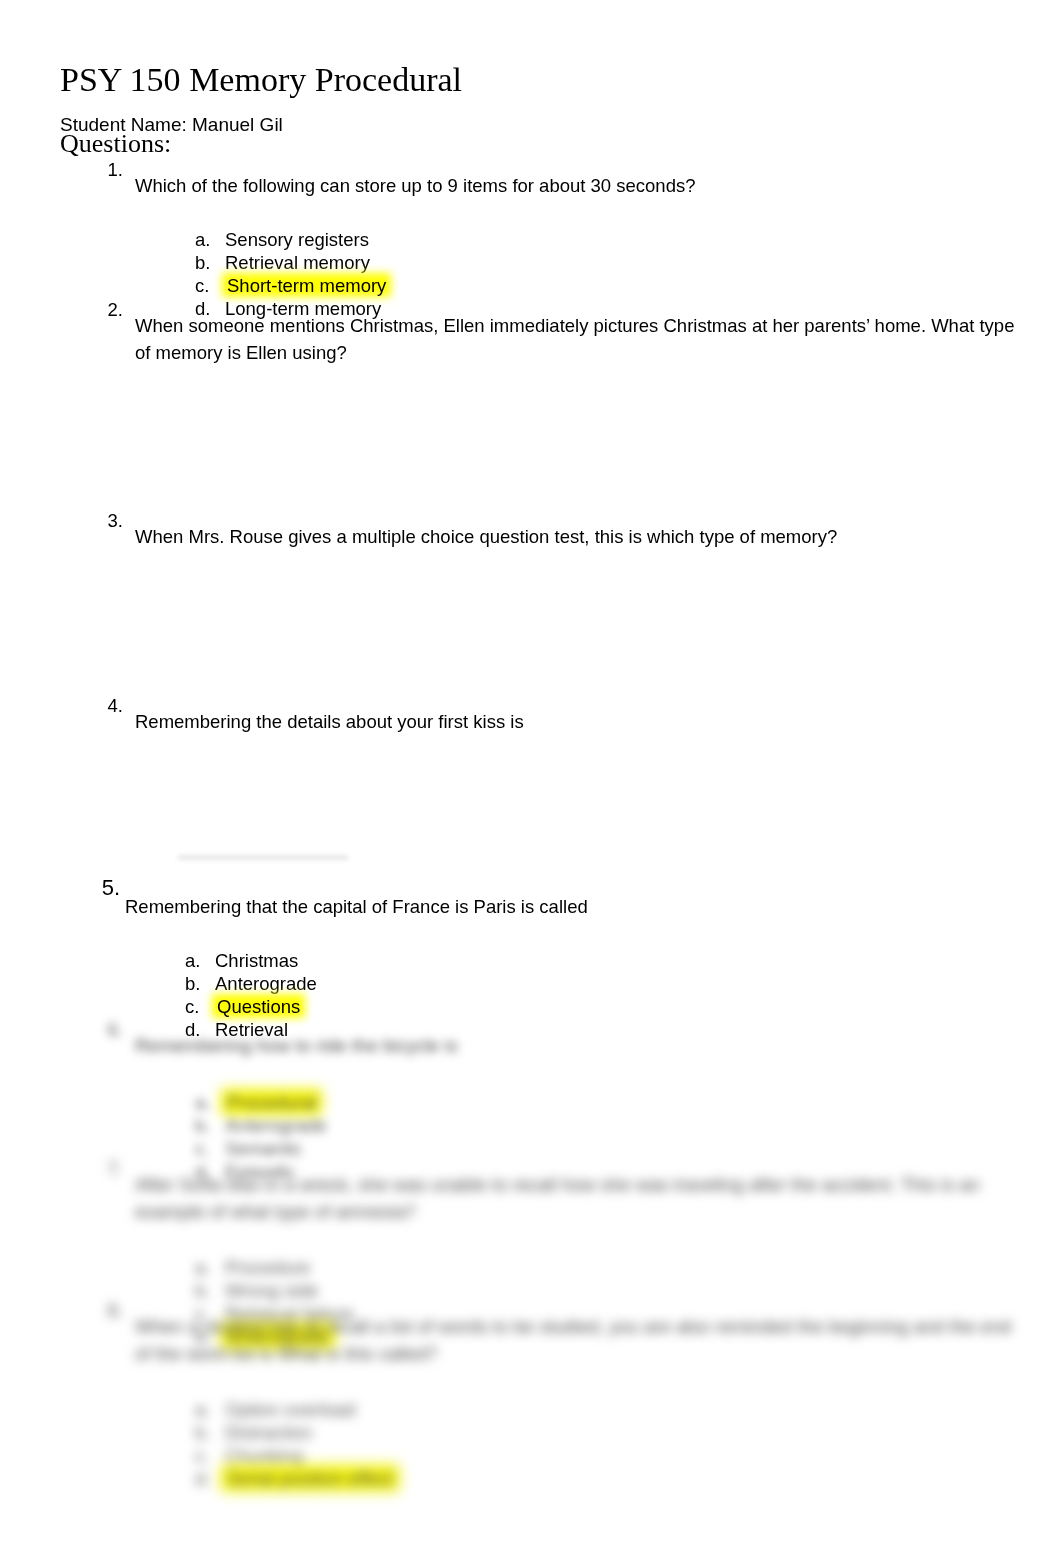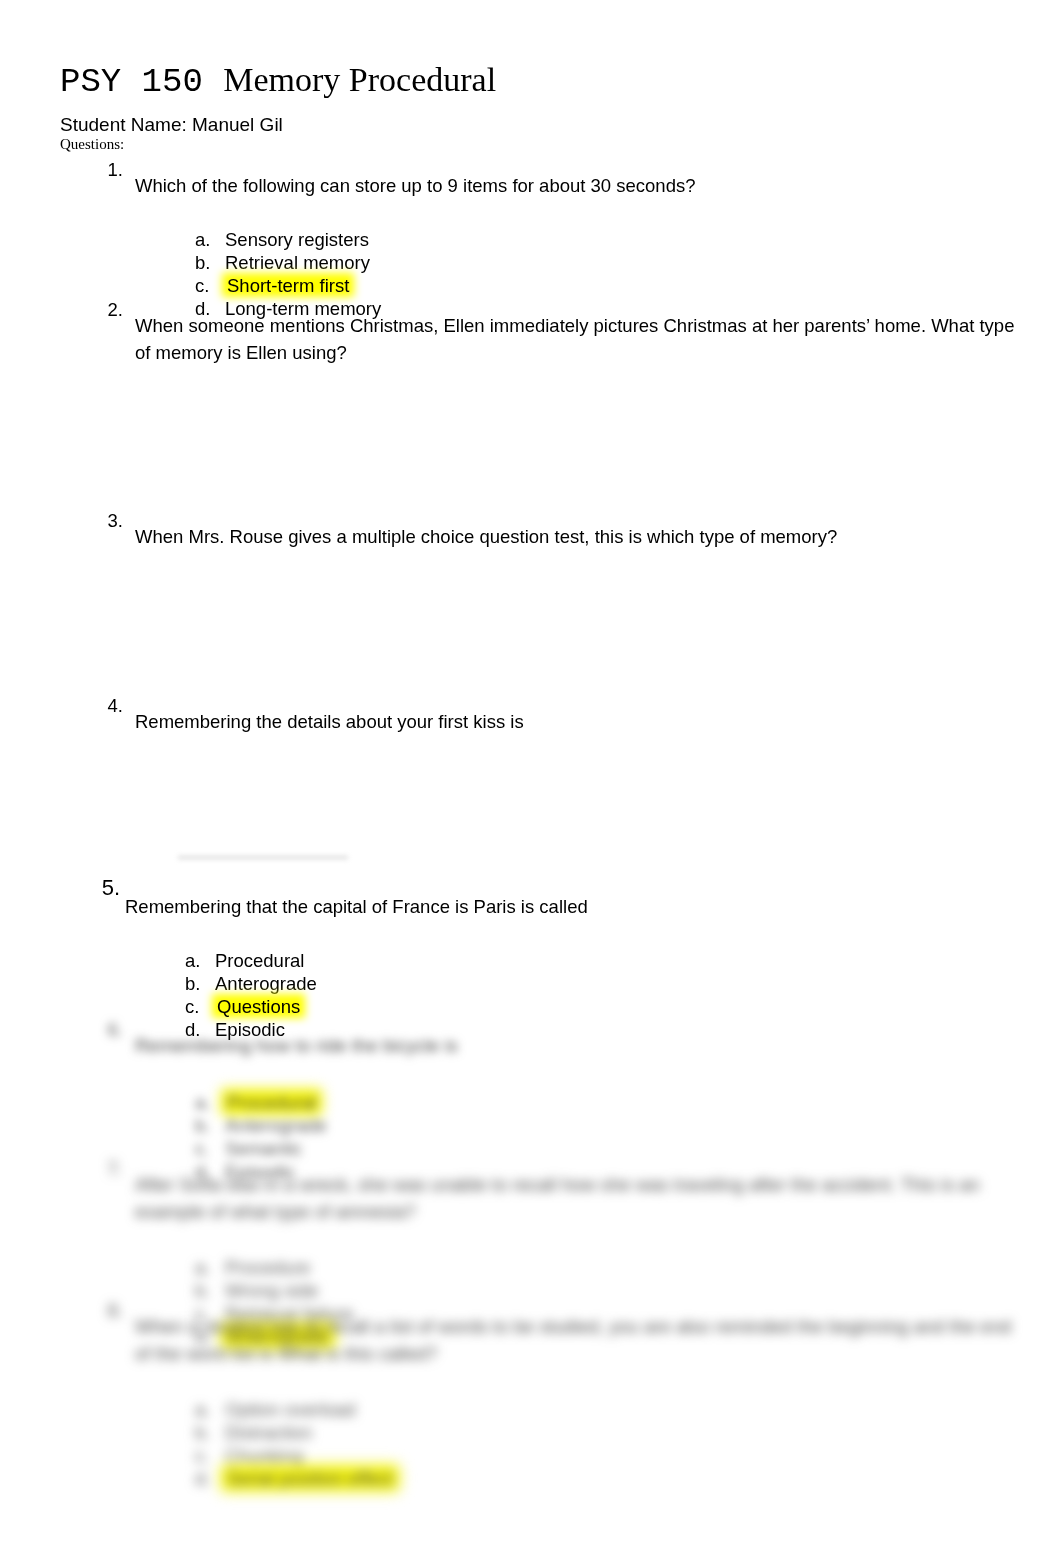--- a/index.html
+++ b/index.html
@@ -22,37 +22,37 @@
     position: absolute;
     left: 60px;
     top: 60px;
     font-family: "Liberation Serif", serif;
     font-size: 34px;
     line-height: 40px;
     letter-spacing: 0px;
     white-space: nowrap;
   }
   .doc-title .course {
-    font-family: Liberation Mono, monospace;
+    font-family: Liberation Serif, serif;
   }
   .student-line {
     position: absolute;
     left: 60px;
     top: 113px;
     font-family: "Liberation Sans", sans-serif;
     font-size: 19px;
     line-height: 24px;
     white-space: nowrap;
   }
   .questions-label {
     position: absolute;
     left: 60px;
     top: 131px;
     font-family: "Liberation Serif", serif;
-    font-size: 15px;
+    font-size: 26px;
     line-height: 26px;
   }
 
   
   .q {
     position: absolute;
     font-family: "Liberation Sans", sans-serif;
     font-size: 18.5px;
     line-height: 27px;
   }
@@ -177,21 +177,21 @@
     <div class="q-num">1.</div>
     <div class="q-text">Which of the following can store up to 9 items for about 30 seconds?</div>
     <div class="opts">
       <div class="opt">
         <span class="opt-letter">a.</span><span class="opt-text">Sensory registers</span>
       </div>
       <div class="opt">
         <span class="opt-letter">b.</span><span class="opt-text">Retrieval memory</span>
       </div>
       <div class="opt">
-        <span class="opt-letter">c.</span><span class="opt-text hl"><span>Short-term first</span></span>
+        <span class="opt-letter">c.</span><span class="opt-text hl"><span>Short-term memory</span></span>
       </div>
       <div class="opt">
         <span class="opt-letter">d.</span><span class="opt-text">Long-term memory</span>
       </div>
     </div>
   </div>
 
   <div class="q" style="left:95px; top:296px;">
     <div class="q-num">2.</div>
     <div class="q-text">When someone mentions Christmas, Ellen immediately pictures Christmas at her parents’ home. What type of memory is Ellen using?</div>
@@ -207,30 +207,30 @@
     <div class="q-text">Remembering the details about your first kiss is</div>
   </div>
 
   <div class="faint-rule"></div>
 
   <div class="q" style="left:92px; top:877px;">
     <div class="q-num big">5.</div>
     <div class="q-text" style="left:33px;">Remembering that the capital of France is Paris is called</div>
     <div class="opts" style="left:93px;">
       <div class="opt">
-        <span class="opt-letter">a.</span><span class="opt-text">Procedural</span>
+        <span class="opt-letter">a.</span><span class="opt-text">Christmas</span>
       </div>
       <div class="opt">
         <span class="opt-letter">b.</span><span class="opt-text">Anterograde</span>
       </div>
       <div class="opt">
         <span class="opt-letter">c.</span><span class="opt-text hl"><span>Questions</span></span>
       </div>
       <div class="opt">
-        <span class="opt-letter">d.</span><span class="opt-text">Episodic</span>
+        <span class="opt-letter">d.</span><span class="opt-text">Retrieval</span>
       </div>
     </div>
   </div>
 
   <div class="blurred b-heavy q" style="left:95px; top:1016px;">
     <div class="q-num">6.</div>
     <div class="q-text">Remembering how to ride the bicycle is</div>
     <div class="opts" style="left:100px; top:30px;">
       <div class="opt">
         <span class="opt-letter">a.</span><span class="opt-text hl-blur"><span>Procedural</span></span>

